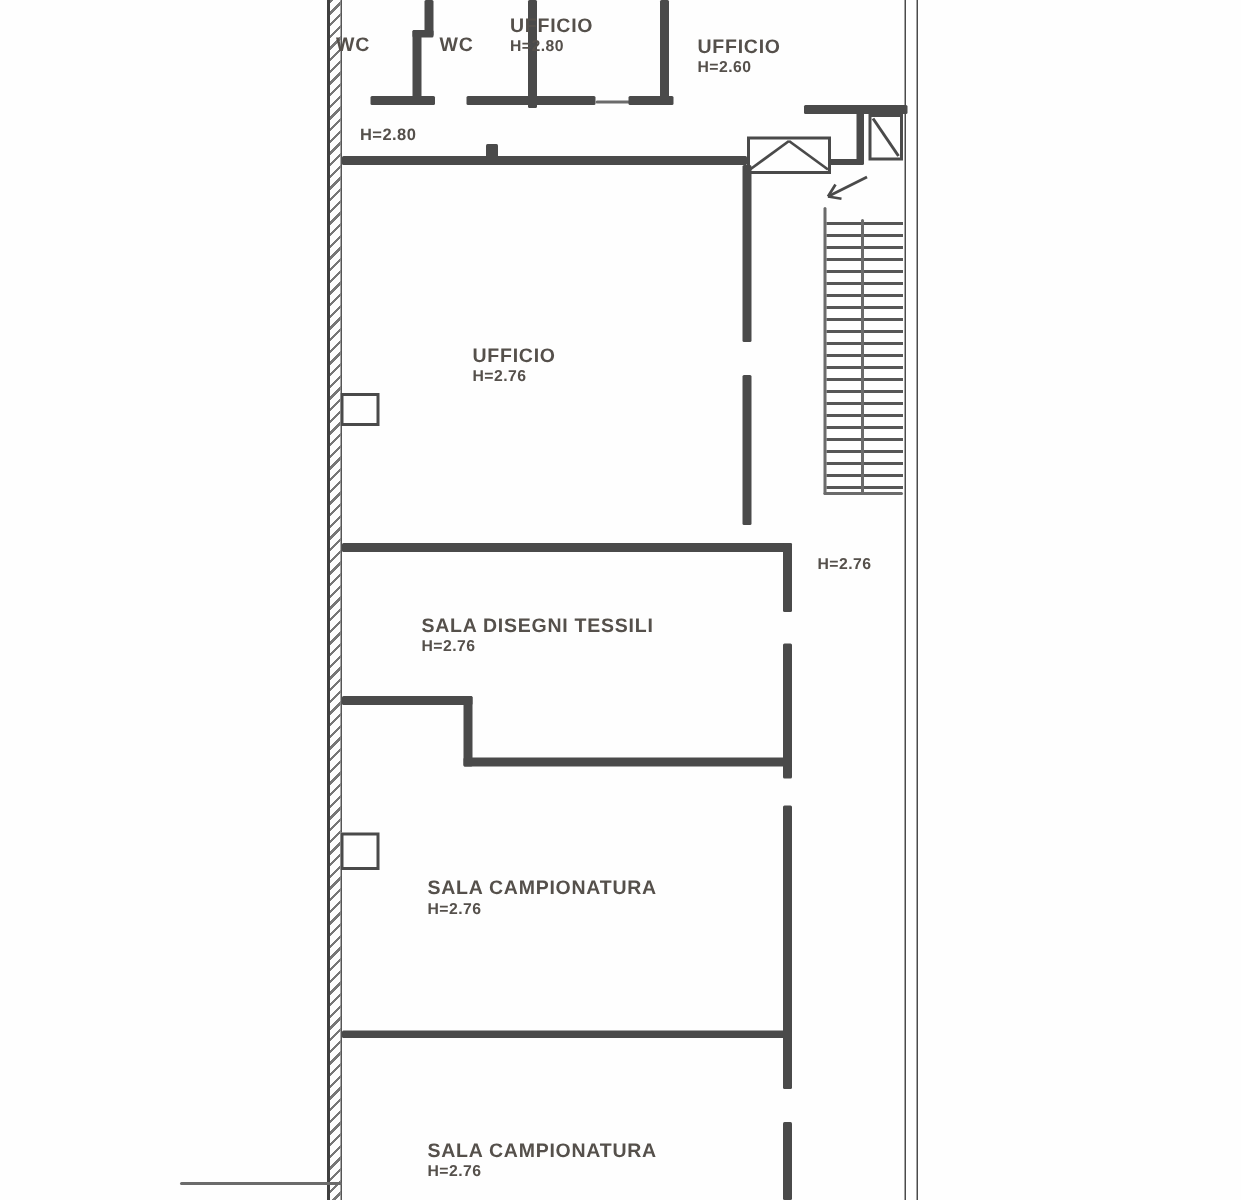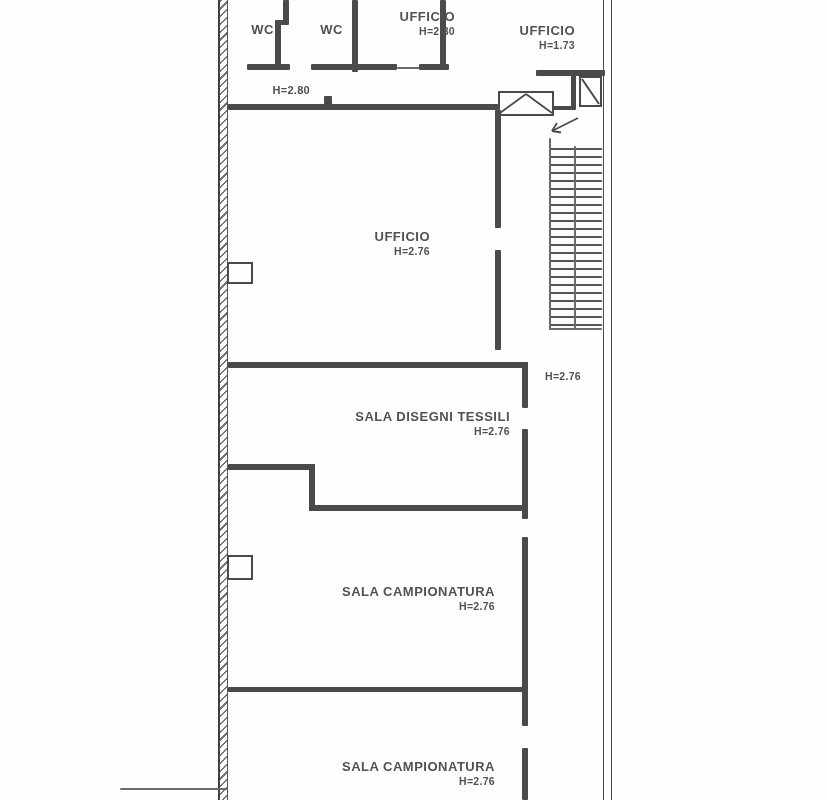--- a/index.html
+++ b/index.html
@@ -34,21 +34,21 @@
     box-sizing:border-box;
     border:2px solid #4a4a4a;
     background:#fefefe;
   }
   .treads{
     position:absolute;
     background:repeating-linear-gradient(to bottom,#565656 0 1.7px,transparent 1.7px 8px);
   }
   .lbl{
     position:absolute;
-    text-align:right;
+    text-align:left;
     color:#55504b;
     font-weight:bold;
     letter-spacing:0.5px;
     line-height:1.15;
   }
   .room-name{font-size:13px;}
   .room-h{font-size:10.5px;letter-spacing:0.3px;}
   .lbl.left{text-align:left;}
   svg{position:absolute;overflow:visible;}
 </style>
@@ -125,33 +125,33 @@
 
   <div class="lbl room-name" style="left:293px;top:23px;width:50px;">WC</div>
 
   <div class="lbl" style="left:340px;top:10px;width:115px;">
     <div class="room-name">UFFICIO</div>
     <div class="room-h">H=2.80</div>
   </div>
 
   <div class="lbl" style="left:465px;top:24px;width:110px;">
     <div class="room-name">UFFICIO</div>
-    <div class="room-h">H=1.73</div>
+    <div class="room-h">H=2.60</div>
   </div>
 
   <div class="lbl room-h" style="left:240px;top:84px;width:70px;font-size:11px;">H=2.80</div>
 
   <div class="lbl" style="left:315px;top:230px;width:115px;">
     <div class="room-name">UFFICIO</div>
     <div class="room-h">H=2.76</div>
   </div>
 
   <div class="lbl room-h left" style="left:545px;top:370px;width:60px;">H=2.76</div>
 
-  <div class="lbl" style="left:300px;top:410px;width:210px;">
+  <div class="lbl" style="left:281px;top:410px;width:210px;">
     <div class="room-name">SALA DISEGNI TESSILI</div>
     <div class="room-h">H=2.76</div>
   </div>
 
   <div class="lbl" style="left:285px;top:585px;width:210px;">
     <div class="room-name">SALA CAMPIONATURA</div>
     <div class="room-h">H=2.76</div>
   </div>
 
   <div class="lbl" style="left:285px;top:760px;width:210px;">

